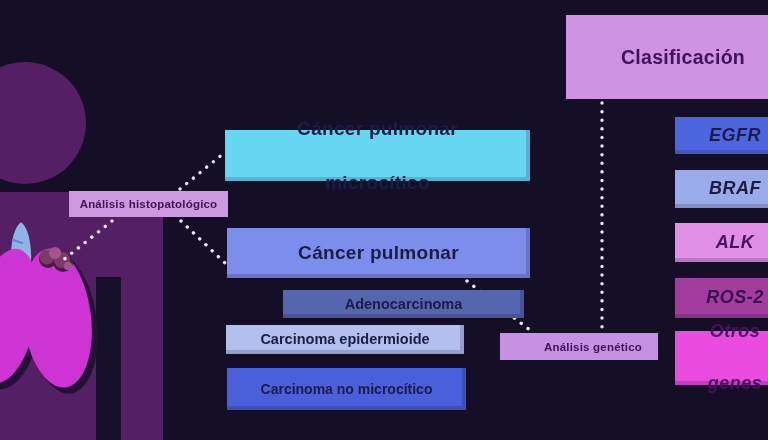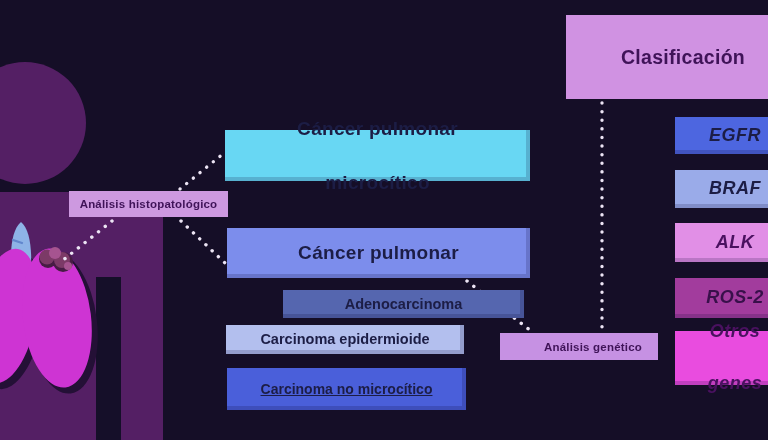--- a/index.html
+++ b/index.html
@@ -20,21 +20,21 @@
   .t-purple{color:#3f1358;}
   .big{font-size:19px;line-height:1.15;letter-spacing:.3px;}
   .mid{font-size:14.5px;line-height:1.15;}
   .small-label{font-size:11.5px;letter-spacing:.2px;}
   .gene{font-size:18px;font-style:italic;letter-spacing:.5px;line-height:1.1;}
   
   .bg-cyan{background:#68d7f3;}
   .bg-periwinkle{background:#7c8dec;}
   .bg-slate{background:#5566af;}
   .bg-lightblue{background:#b3bfee;}
-  .bg-royal{background:#4a5fda;text-decoration:underline;}
+  .bg-royal{background:#4a5fda;}
   .bg-lilac{background:#cd99e0;}
   .bg-lilac2{background:#c691e3;padding-left:28px;}
   .bg-orchid{background:#d092e2;}
   .bg-egfr{background:#4d66e0;}
   .bg-braf{background:#9aabe9;}
   .bg-alk{background:#e18fe6;}
   .bg-ros1{background:#a23c9d;color:#38104a;}
   .bg-otros{background:#e94cdf;}
 </style>
 </head>

